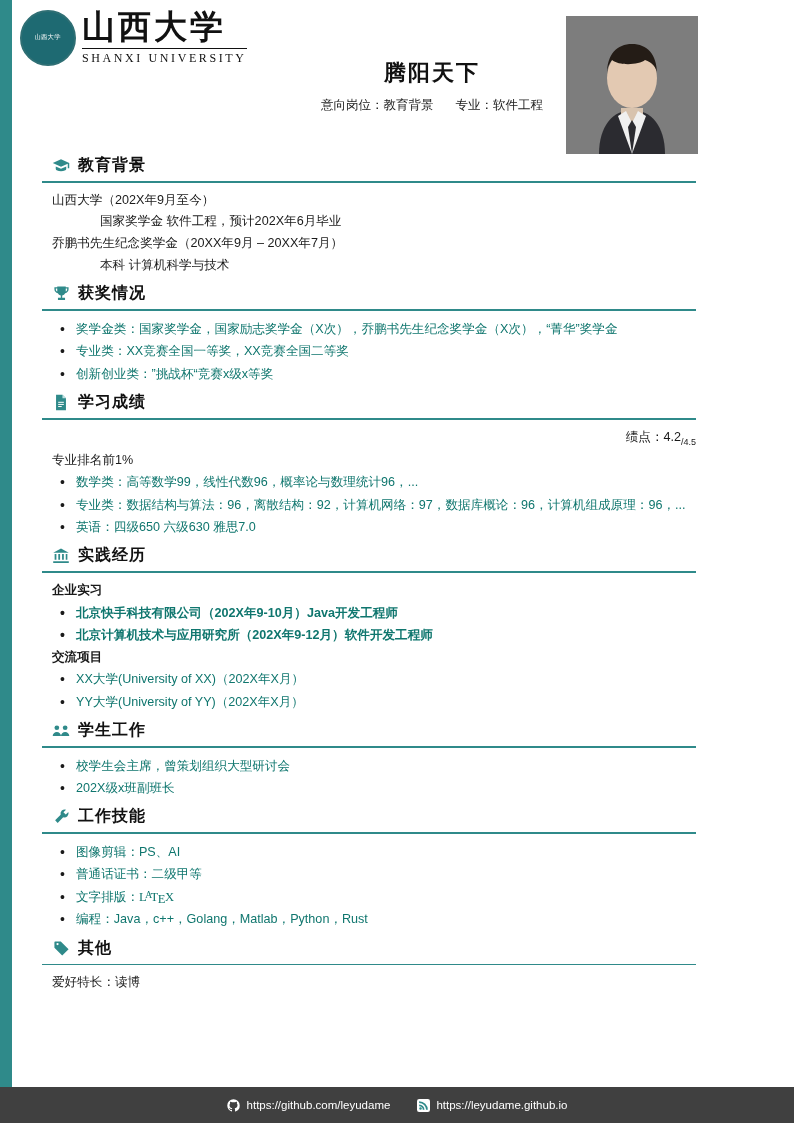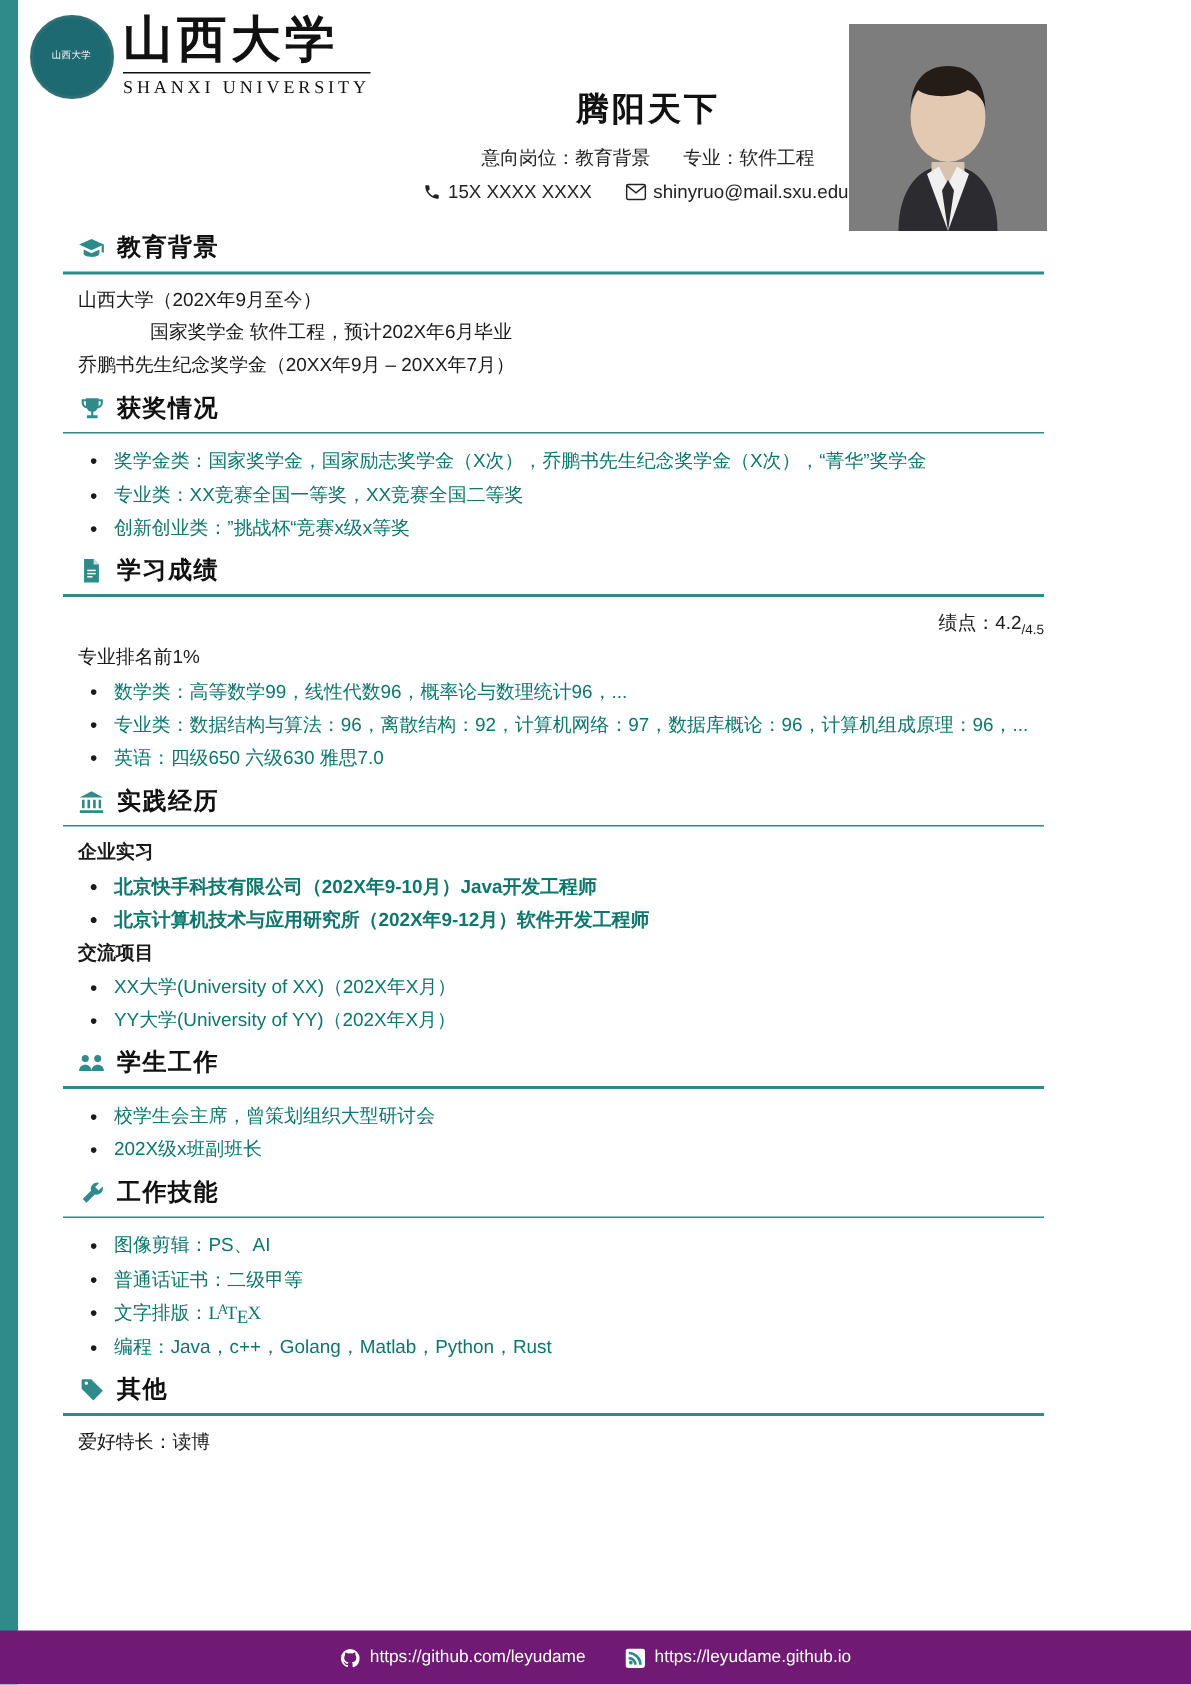--- a/index.html
+++ b/index.html
@@ -172,21 +172,21 @@
   .latex { font-family: "Liberation Serif", serif; letter-spacing: -0.5px; }
   .latex .a { font-size: 12.6px; }
   .latex .t { font-size: 12.6px; position: relative; top: 2.5px; margin: 0 -1px; }
   .latex .e { font-size: 12.6px; position: relative; top: 2.5px; }
 
   
   .footer {
     position: absolute;
     left: 0; bottom: 0;
     width: 794px; height: 36px;
-    background: #701a75;
+    background: #404040;
     display: flex;
     align-items: center;
     justify-content: center;
     gap: 26px;
   }
   .footer a, .footer .flink {
     color: #fff;
     font-size: 11.5px;
     text-decoration: none;
     display: inline-flex;
@@ -215,39 +215,20 @@
         <div class="logo-cn">山西大学</div>
         <div class="logo-en">SHANXI  UNIVERSITY</div>
       </div>
     </div>
 
     <div class="title-block">
       <div class="name">腾阳天下</div>
       <div class="meta-row">
         <span><span>意向岗位：</span><span>教育背景</span></span>
         <span><span>专业：</span><span>软件工程</span></span>
-      </div>
-      <div class="contact-row">
-        <span class="contact-item">
-          <span class="ic">
-            <svg width="12" height="12" viewBox="0 0 24 24" fill="#222">
-                <path d="M6.6 10.8c1.4 2.8 3.8 5.2 6.6 6.6l2.2-2.2c.3-.3.7-.4 1-.2 1.2.4 2.4.6 3.6.6.6 0 1 .4 1 1V20c0 .6-.4 1-1 1C10.9 21 3 13.1 3 3.9c0-.6.4-1 1-1h3.4c.6 0 1 .4 1 1 0 1.3.2 2.5.6 3.6.1.3 0 .7-.2 1l-2.2 2.3z"></path>
-              </svg>
-          </span>
-          <span>15X XXXX XXXX</span>
-        </span>
-        <span class="contact-item">
-          <span class="ic">
-            <svg width="14" height="12" viewBox="0 0 24 20" fill="none" stroke="#222" stroke-width="1.7">
-                <rect x="1.3" y="1.3" width="21.4" height="17.4" rx="2"></rect>
-                <path d="M2 3l10 8 10-8"></path>
-              </svg>
-          </span>
-          <span>shinyruo@mail.sxu.edu.cn</span>
-        </span>
       </div>
     </div>
 
     <div class="photo">
       <svg width="132" height="138" viewBox="0 0 132 138">
         <rect width="132" height="138" fill="#8a8a8a"></rect>
         <rect y="0" width="132" height="138" fill="#7d7d7d"></rect>
         <path d="M33 138c0-28 14-44 33-44s33 16 33 44z" fill="#2b2b30"></path>
         <path d="M55 92h22v16H55z" fill="#d8c3ae"></path>
         <ellipse cx="66" cy="62" rx="25" ry="30" fill="#e3c9b2"></ellipse>
@@ -266,20 +247,21 @@
           <svg width="18" height="18" viewBox="0 0 24 24" fill="#2f8a8a">
               <path d="M12 3 1 8l11 5 9-4.1V15h2V8L12 3zM5 12.5V16c0 1.7 3.1 3 7 3s7-1.3 7-3v-3.5l-7 3.2-7-3.2z"></path>
             </svg>
         </span>
         <span class="sec-title">教育背景</span>
       </div>
       <div class="sec-rule"></div>
       <div class="line">山西大学（202X年9月至今）</div>
       <div class="line indent">国家奖学金     软件工程，预计202X年6月毕业</div>
       <div class="line">乔鹏书先生纪念奖学金（20XX年9月 – 20XX年7月）</div>
+      <div class="line indent">本科     计算机科学与技术</div>
     </div>
 
     <div class="section">
       <div class="sec-head">
         <span class="sec-icon">
           <svg width="17" height="17" viewBox="0 0 24 24" fill="#2f8a8a">
               <path d="M18 3V2H6v1H2v3c0 2.8 2.1 5.1 4.8 5.5A5.9 5.9 0 0 0 11 14.9V18H7v3h10v-3h-4v-3.1a5.9 5.9 0 0 0 4.2-3.4C19.9 11.1 22 8.8 22 6V3h-4zM4 6V5h2v4.3C4.8 8.9 4 7.5 4 6zm16 0c0 1.5-.8 2.9-2 3.3V5h2v1z"></path>
             </svg>
         </span>
         <span class="sec-title">获奖情况</span>

